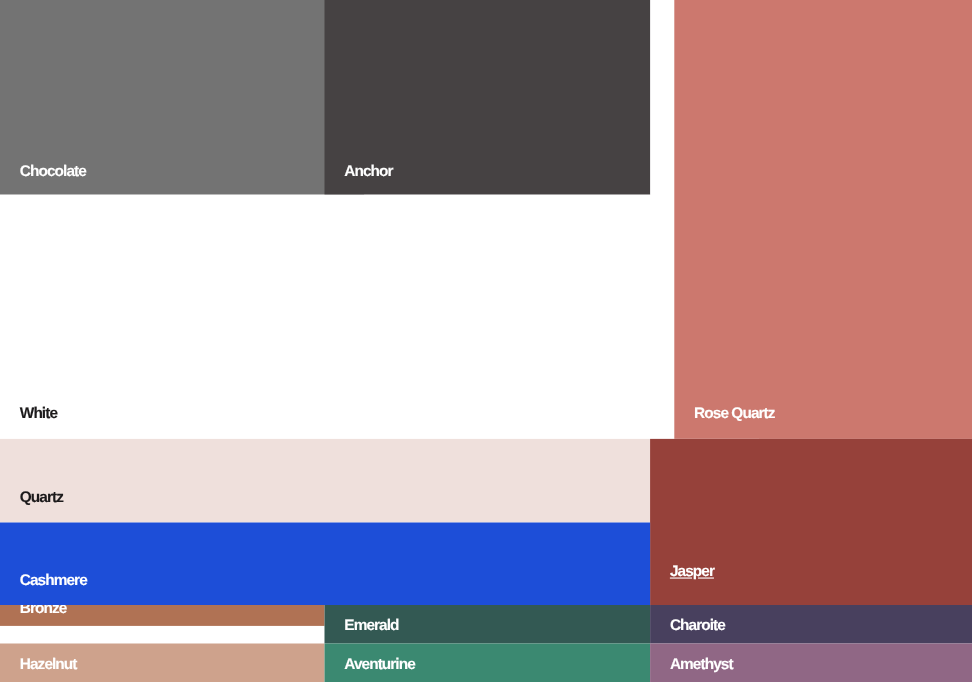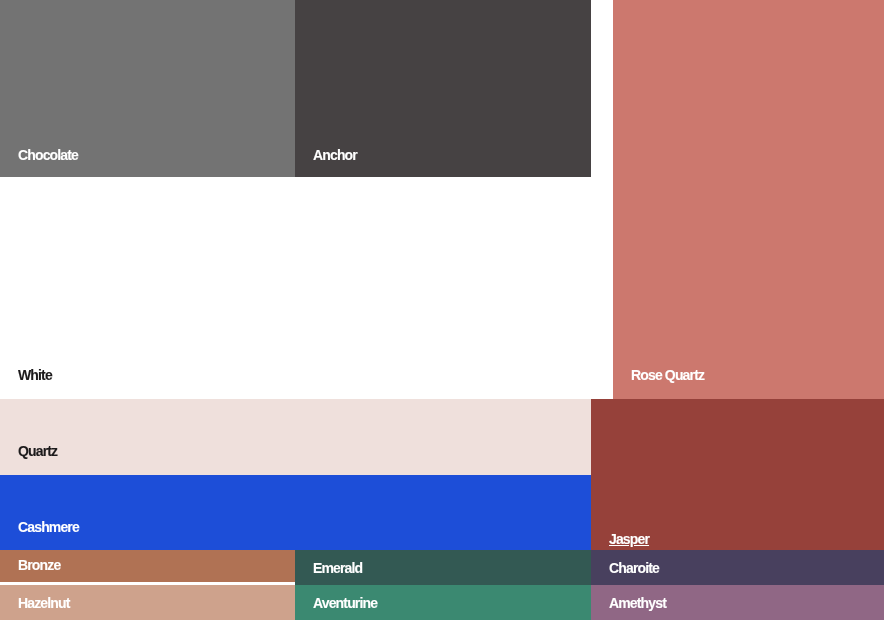--- a/index.html
+++ b/index.html
@@ -38,34 +38,34 @@
   }
 
   
   .sw-chocolate   { left:   0px; top:   0px; width: 331px; height: 177px; background: #737373; }
   .sw-anchor      { left: 295px; top:   0px; width: 296px; height: 177px; background: #464243; }
   .sw-rose-quartz { left: 591px; top:   0px; width: 293px; height: 399px; background: #cc786e; margin-left: 22px; }
   .sw-white       { left:   0px; top: 177px; width: 591px; height: 222px; background: #ffffff; }
   .sw-quartz      { left:   0px; top: 399px; width: 690px; height:  76px; background: #efe0dc; }
   .sw-jasper      { left: 591px; top: 399px; width: 293px; height: 151px; background: #96413a; }
   .sw-cashmere    { left:   0px; top: 475px; width: 591px; height:  75px; background: #1d4ed8; }
-  .sw-bronze      { left:   0px; top: 550px; width: 295px; height:  32px; background: #b07254; }
+  .sw-bronze      { left:   0px; top: 550px; width: 295px; height:  19px; background: #b07254; }
   .sw-emerald     { left: 295px; top: 550px; width: 296px; height:  35px; background: #335953; }
   .sw-charoite    { left: 591px; top: 550px; width: 293px; height:  35px; background: #48405e; }
   .sw-hazelnut    { left:   0px; top: 585px; width: 295px; height:  35px; background: #cea28c; }
   .sw-aventurine  { left: 295px; top: 585px; width: 296px; height:  35px; background: #3b8971; }
   .sw-amethyst    { left: 591px; top: 585px; width: 293px; height:  35px; background: #906785; }
 
   
   .sw-chocolate   > .swatch-label { color: #ffffff; bottom: 15px; }
   .sw-anchor      > .swatch-label { color: #ffffff; bottom: 15px; }
   .sw-rose-quartz > .swatch-label { color: #ffffff; bottom: 17px; }
   .sw-white       > .swatch-label { color: #1c1a1b; bottom: 17px; }
   .sw-quartz      > .swatch-label { color: #1c1a1b; bottom: 17px; }
-  .sw-jasper      > .swatch-label { color: #ffffff; bottom: 4px; text-decoration: underline; }
+  .sw-jasper      > .swatch-label { color: #ffffff; bottom: 24px; text-decoration: underline; }
   .sw-cashmere    > .swatch-label { color: #ffffff; bottom: 16px; }
   .sw-bronze      > .swatch-label { color: #ffffff; bottom: 10px; }
   .sw-emerald     > .swatch-label { color: #ffffff; bottom: 10px; }
   .sw-charoite    > .swatch-label { color: #ffffff; bottom: 10px; }
   .sw-hazelnut    > .swatch-label { color: #ffffff; bottom: 10px; }
   .sw-aventurine  > .swatch-label { color: #ffffff; bottom: 10px; }
   .sw-amethyst    > .swatch-label { color: #ffffff; bottom: 10px; }
 </style>
 </head>
 <body>

